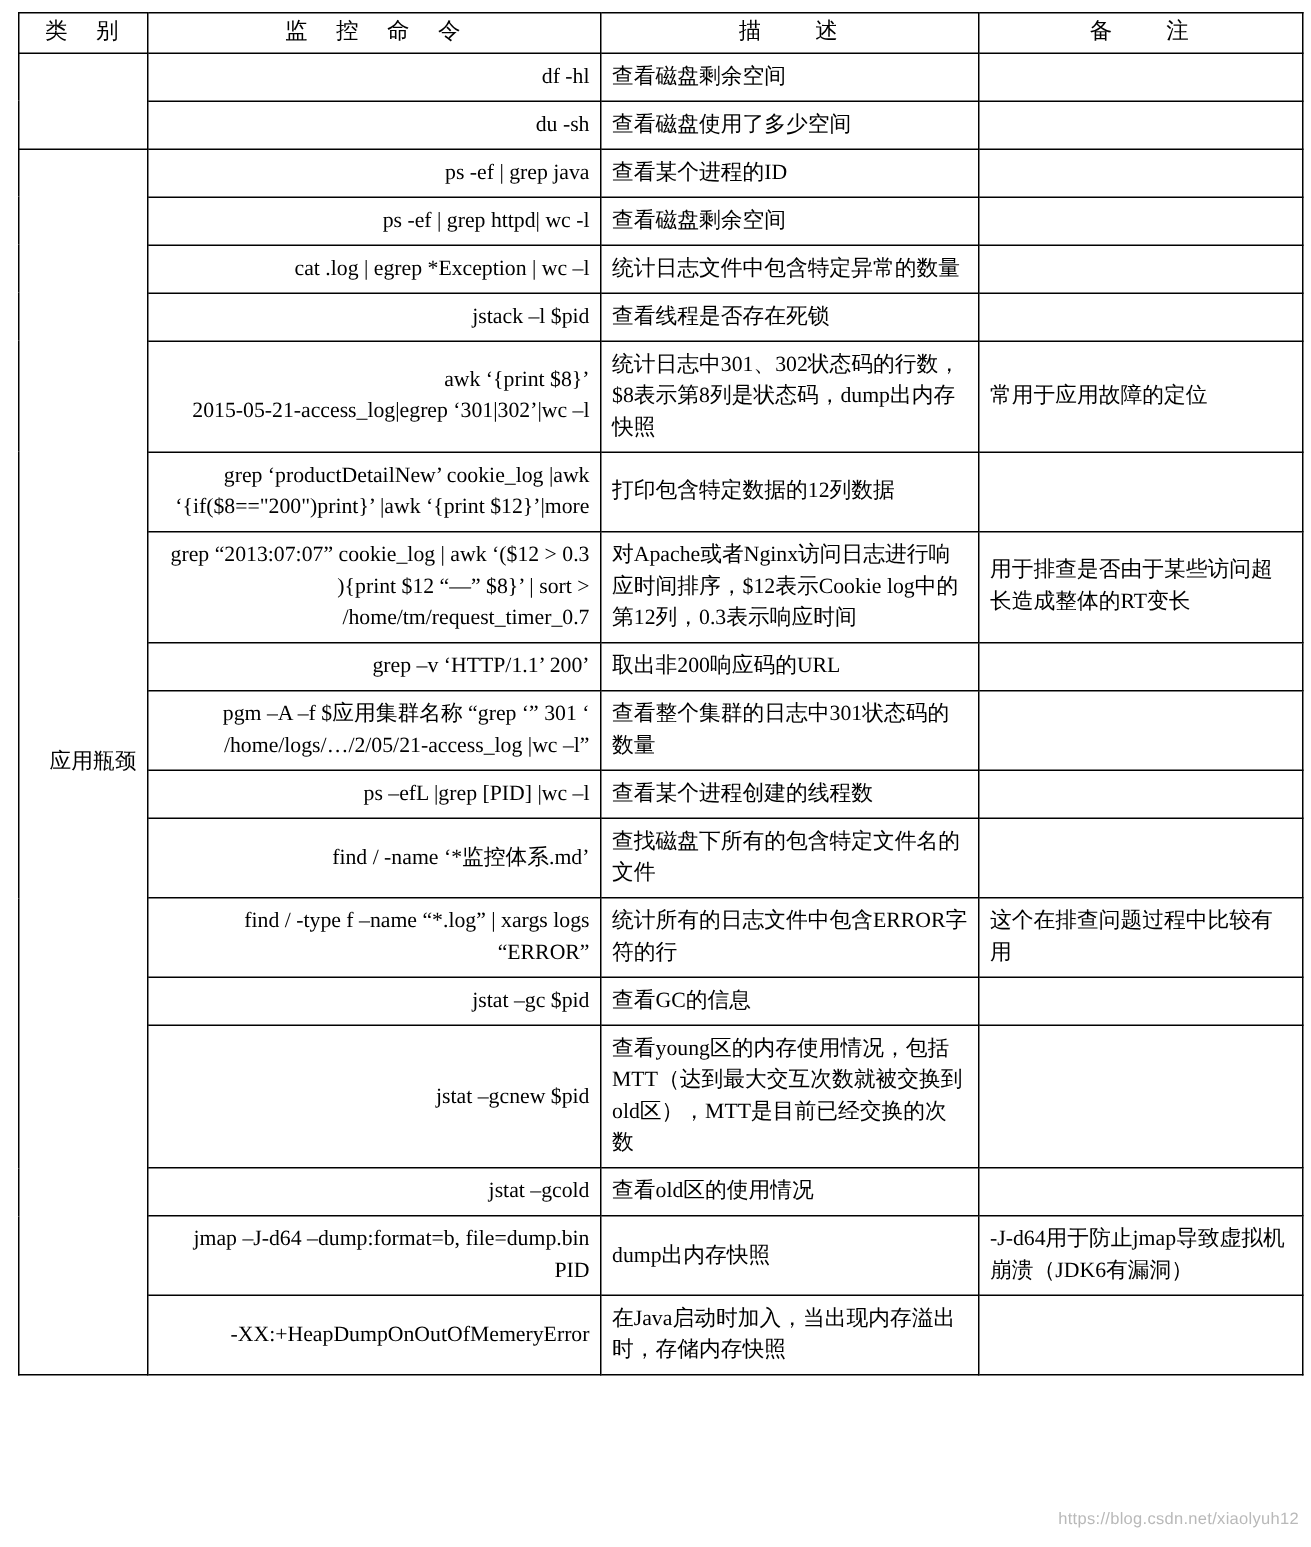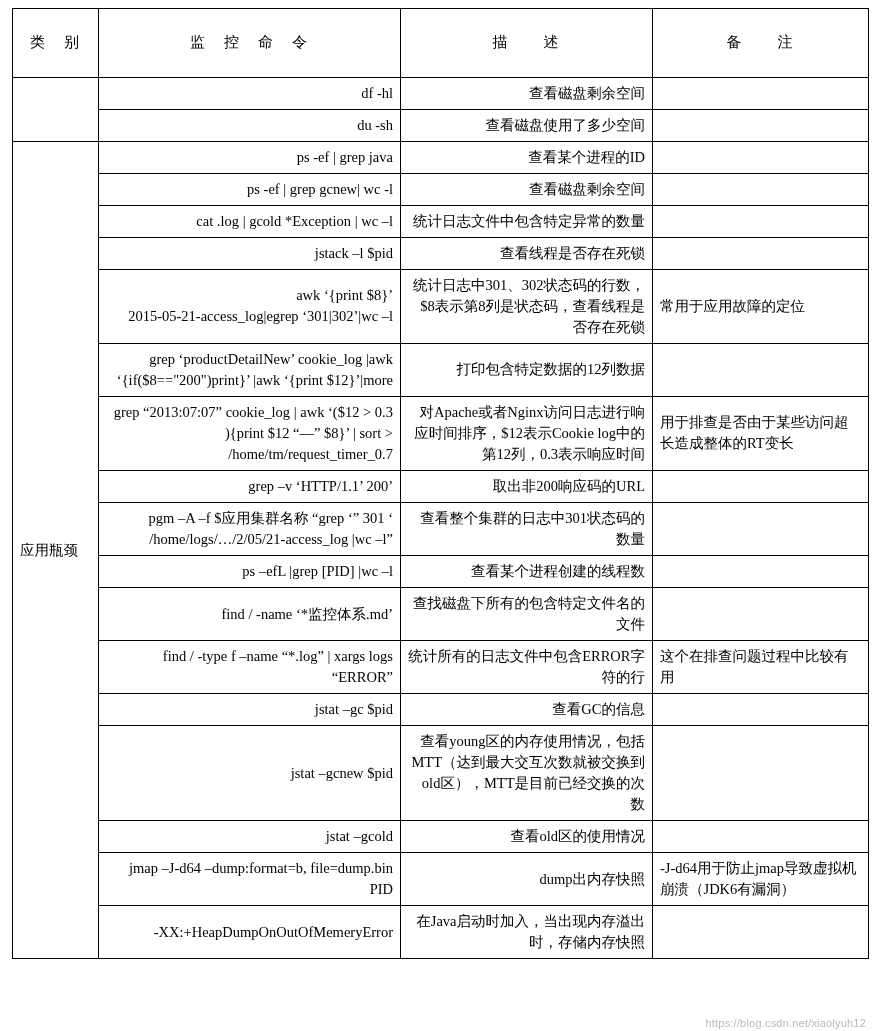--- a/index.html
+++ b/index.html
@@ -36,46 +36,46 @@
     line-height: 1.45;
     padding: 5px 7px;
     font-weight: normal;
     word-wrap: break-word;
     overflow-wrap: break-word;
   }
   table.cmd-table th {
     text-align: center;
     letter-spacing: 2px;
     font-size: 15px;
-    padding: 23px 4px;
+    padding: 2px 4px;
   }
   col.c-cat { width: 86px; }
   col.c-cmd { width: 302px; }
   col.c-desc { width: 252px; }
   col.c-note { width: 216px; }
 
   td.cat-cell {
-    text-align: left;
+    text-align: right;
     vertical-align: middle;
     font-size: 14.5px;
   }
   td.cmd-cell {
     text-align: right;
   }
   td.desc-cell {
-    text-align: right;
+    text-align: left;
   }
   td.note-cell {
     text-align: left;
   }
   .line { display: block; }
   .watermark {
     position: absolute;
     right: 8px;
-    bottom: 2px;
+    bottom: 12px;
     font-family: "Liberation Sans", sans-serif;
     font-size: 11px;
     color: #b9b9b9;
     letter-spacing: 0.2px;
   }
 </style>
 </head>
 <body>
 
 <div class="page">
@@ -107,40 +107,40 @@
         <td class="note-cell"></td>
       </tr>
 
       <tr>
         <td class="cat-cell" rowspan="17">应用瓶颈</td>
         <td class="cmd-cell">ps -ef | grep java</td>
         <td class="desc-cell">查看某个进程的ID</td>
         <td class="note-cell"></td>
       </tr>
       <tr>
-        <td class="cmd-cell">ps -ef | grep gcnew| wc -l</td>
+        <td class="cmd-cell">ps -ef | grep httpd| wc -l</td>
         <td class="desc-cell">查看磁盘剩余空间</td>
         <td class="note-cell"></td>
       </tr>
       <tr>
-        <td class="cmd-cell">cat .log | gcold *Exception | wc –l</td>
+        <td class="cmd-cell">cat .log | egrep *Exception | wc –l</td>
         <td class="desc-cell">统计日志文件中包含特定异常的数量</td>
         <td class="note-cell"></td>
       </tr>
       <tr>
         <td class="cmd-cell">jstack –l $pid</td>
         <td class="desc-cell">查看线程是否存在死锁</td>
         <td class="note-cell"></td>
       </tr>
       <tr>
         <td class="cmd-cell">
           <span class="line">awk ‘{print $8}’</span>
           <span class="line">2015-05-21-access_log|egrep ‘301|302’|wc –l</span>
         </td>
-        <td class="desc-cell">统计日志中301、302状态码的行数，$8表示第8列是状态码，查看线程是否存在死锁</td>
+        <td class="desc-cell">统计日志中301、302状态码的行数，$8表示第8列是状态码，dump出内存快照</td>
         <td class="note-cell">常用于应用故障的定位</td>
       </tr>
       <tr>
         <td class="cmd-cell">grep ‘productDetailNew’ cookie_log |awk ‘{if($8=="200")print}’ |awk ‘{print $12}’|more</td>
         <td class="desc-cell">打印包含特定数据的12列数据</td>
         <td class="note-cell"></td>
       </tr>
       <tr>
         <td class="cmd-cell">grep “2013:07:07” cookie_log | awk ‘($12 &gt; 0.3 ){print $12 “—” $8}’ | sort &gt; /home/tm/request_timer_0.7</td>
         <td class="desc-cell">对Apache或者Nginx访问日志进行响应时间排序，$12表示Cookie log中的第12列，0.3表示响应时间</td>

